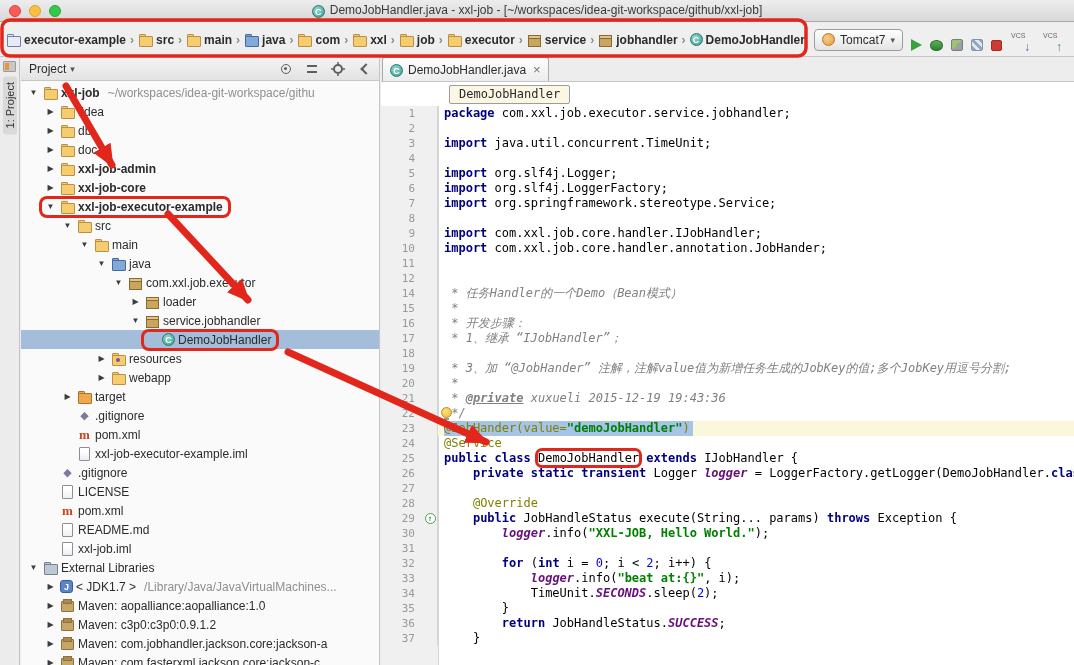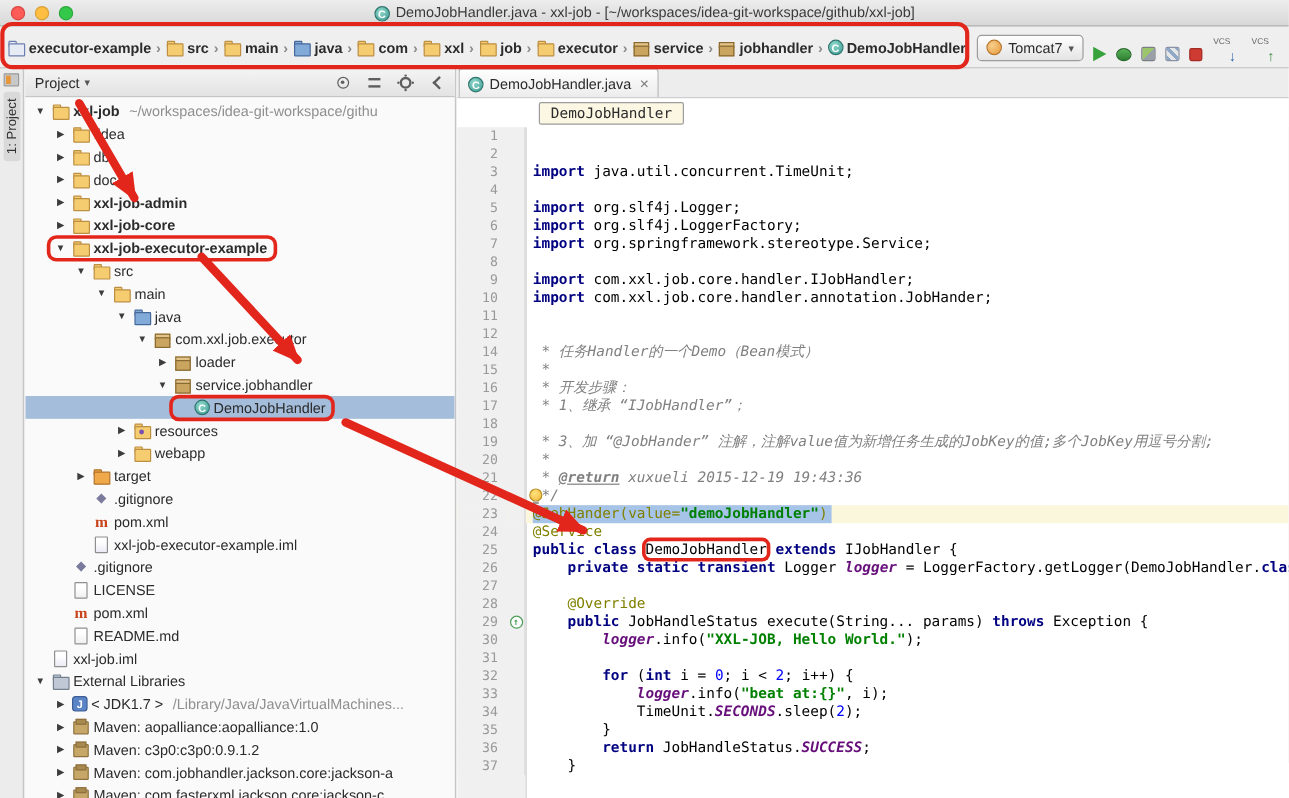--- a/index.html
+++ b/index.html
@@ -407,21 +407,21 @@
             <span class="tlabel">pom.xml</span>
           </span>
         </div>
         <div class="trow" style="padding-left: 21px; text-align: center;">
           <span class="row-core">
             <span class="tarrow"></span>
             <span class="ticon i-file"></span>
             <span class="tlabel">README.md</span>
           </span>
         </div>
-        <div class="trow" style="padding-left: 4px;">
+        <div class="trow" style="padding-left: 21px;">
           <span class="row-core">
             <span class="tarrow"></span>
             <span class="ticon i-iml"></span>
             <span class="tlabel">xxl-job.iml</span>
           </span>
         </div>
         <div class="trow" style="padding-left: 4px;">
           <span class="row-core">
             <span class="tarrow">▼</span>
             <span class="ticon i-extlib"></span>
@@ -472,40 +472,40 @@
       <div class="tab">
         <span><span class="ticon i-class">C</span></span>
         <span>DemoJobHandler.java</span>
         <span class="tclose">×</span>
       </div>
     </div>
     <div class="chip-row">
       <span class="chip">DemoJobHandler</span>
     </div>
     <div class="code">
-        <div class="cline"><span class="ln">1</span><span class="gutm"></span></div>
+        <div class="cline"><span class="ln">1</span><span class="gutm"></span><span class="ctext"><span class="sg-kw">package</span><span class="sg-pl"> com.xxl.job.executor.service.jobhandler;</span></span></div>
         <div class="cline"><span class="ln">2</span><span class="gutm"></span><span class="ctext"></span></div>
         <div class="cline"><span class="ln">3</span><span class="gutm"></span><span class="ctext"><span class="sg-kw">import</span><span class="sg-pl"> java.util.concurrent.TimeUnit;</span></span></div>
         <div class="cline"><span class="ln">4</span><span class="gutm"></span><span class="ctext"></span></div>
         <div class="cline"><span class="ln">5</span><span class="gutm"></span><span class="ctext"><span class="sg-kw">import</span><span class="sg-pl"> org.slf4j.Logger;</span></span></div>
         <div class="cline"><span class="ln">6</span><span class="gutm"></span><span class="ctext"><span class="sg-kw">import</span><span class="sg-pl"> org.slf4j.LoggerFactory;</span></span></div>
         <div class="cline"><span class="ln">7</span><span class="gutm"></span><span class="ctext"><span class="sg-kw">import</span><span class="sg-pl"> org.springframework.stereotype.Service;</span></span></div>
         <div class="cline"><span class="ln">8</span><span class="gutm"></span><span class="ctext"></span></div>
         <div class="cline"><span class="ln">9</span><span class="gutm"></span><span class="ctext"><span class="sg-kw">import</span><span class="sg-pl"> com.xxl.job.core.handler.IJobHandler;</span></span></div>
         <div class="cline"><span class="ln">10</span><span class="gutm"></span><span class="ctext"><span class="sg-kw">import</span><span class="sg-pl"> com.xxl.job.core.handler.annotation.JobHander;</span></span></div>
         <div class="cline"><span class="ln">11</span><span class="gutm"></span><span class="ctext"></span></div>
         <div class="cline"><span class="ln">12</span><span class="gutm"></span><span class="ctext"></span></div>
         <div class="cline"><span class="ln">14</span><span class="gutm"></span><span class="ctext"><span class="sg-cmt"> * 任务Handler的一个Demo（Bean模式）</span></span></div>
         <div class="cline"><span class="ln">15</span><span class="gutm"></span><span class="ctext"><span class="sg-cmt"> *</span></span></div>
         <div class="cline"><span class="ln">16</span><span class="gutm"></span><span class="ctext"><span class="sg-cmt"> * 开发步骤：</span></span></div>
         <div class="cline"><span class="ln">17</span><span class="gutm"></span><span class="ctext"><span class="sg-cmt"> * 1、继承 “IJobHandler”；</span></span></div>
         <div class="cline"><span class="ln">18</span><span class="gutm"></span></div>
         <div class="cline"><span class="ln">19</span><span class="gutm"></span><span class="ctext"><span class="sg-cmt"> * 3、加 “@JobHander” 注解，注解value值为新增任务生成的JobKey的值;多个JobKey用逗号分割;</span></span></div>
         <div class="cline"><span class="ln">20</span><span class="gutm"></span><span class="ctext"><span class="sg-cmt"> *</span></span></div>
-        <div class="cline"><span class="ln">21</span><span class="gutm"></span><span class="ctext"><span class="sg-cmt"> * </span><span class="sg-tag">@return</span><span class="sg-cmt"> xuxueli 2015-12-19 19:43:36</span></span></div>
+        <div class="cline"><span class="ln">21</span><span class="gutm"></span><span class="ctext"><span class="sg-cmt"> * </span><span class="sg-tag">@private</span><span class="sg-cmt"> xuxueli 2015-12-19 19:43:36</span></span></div>
         <div class="cline"><span class="ln">22</span><span class="gutm"></span><span class="bulb"></span><span class="ctext"><span class="sg-cmt"> */</span></span></div>
         <div class="cline sel-line"><span class="ln">23</span><span class="gutm"></span><span class="ctext seltext"><span class="sg-anno">@JobHander(value=</span><span class="sg-str">"demoJobHandler"</span><span class="sg-anno">)</span></span></div>
         <div class="cline"><span class="ln">24</span><span class="gutm"></span><span class="ctext"><span class="sg-anno">@Service</span></span></div>
         <div class="cline"><span class="ln">25</span><span class="gutm"></span><span class="ctext"><span class="sg-kw">public</span><span class="sg-pl"> </span><span class="sg-kw">class</span><span class="sg-pl"> </span><span class="sg-boxed">DemoJobHandler</span><span class="sg-pl"> </span><span class="sg-kw">extends</span><span class="sg-pl"> IJobHandler {</span></span></div>
         <div class="cline"><span class="ln">26</span><span class="gutm"></span><span class="ctext"><span class="sg-pl">    </span><span class="sg-kw">private</span><span class="sg-pl"> </span><span class="sg-kw">static</span><span class="sg-pl"> </span><span class="sg-kw">transient</span><span class="sg-pl"> Logger </span><span class="sg-fld">logger</span><span class="sg-pl"> = LoggerFactory.getLogger(DemoJobHandler.</span><span class="sg-kw">class</span></span></div>
         <div class="cline"><span class="ln">27</span><span class="gutm"></span><span class="ctext"></span></div>
         <div class="cline"><span class="ln">28</span><span class="gutm"></span><span class="ctext"><span class="sg-pl">    </span><span class="sg-anno">@Override</span></span></div>
         <div class="cline"><span class="ln">29</span><span class="gutm"><span class="ovr">↑</span></span><span class="ctext"><span class="sg-pl">    </span><span class="sg-kw">public</span><span class="sg-pl"> JobHandleStatus execute(String... params) </span><span class="sg-kw">throws</span><span class="sg-pl"> Exception {</span></span></div>
         <div class="cline"><span class="ln">30</span><span class="gutm"></span><span class="ctext"><span class="sg-pl">        </span><span class="sg-fld">logger</span><span class="sg-pl">.info(</span><span class="sg-str">"XXL-JOB, Hello World."</span><span class="sg-pl">);</span></span></div>
         <div class="cline"><span class="ln">31</span><span class="gutm"></span><span class="ctext"></span></div>

